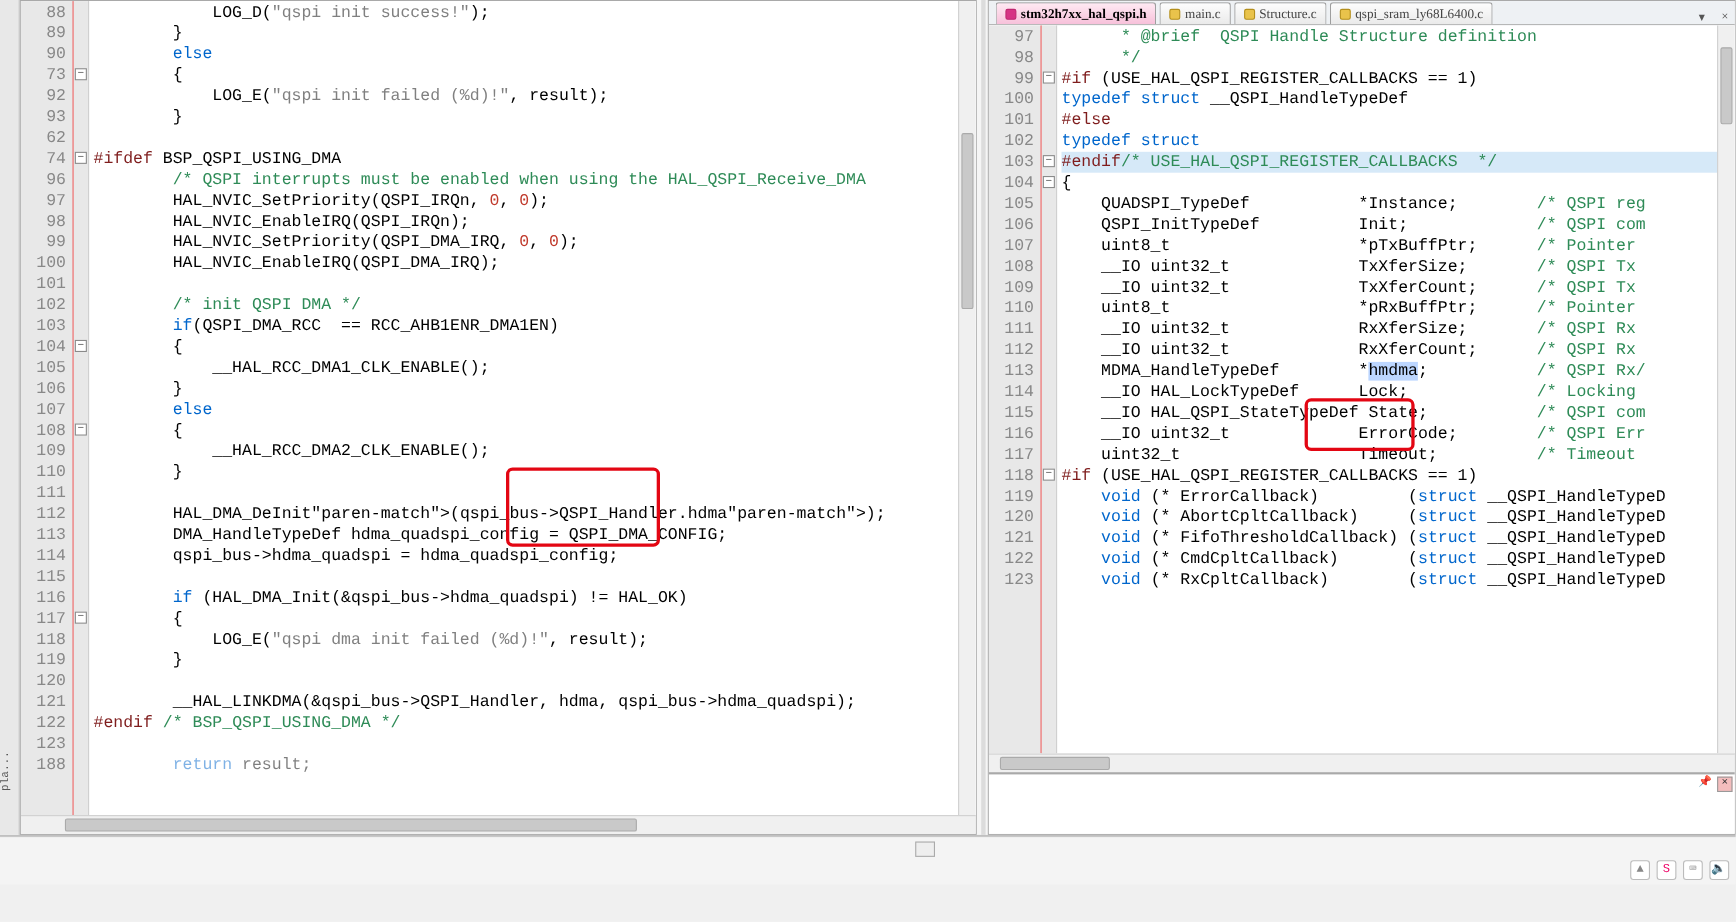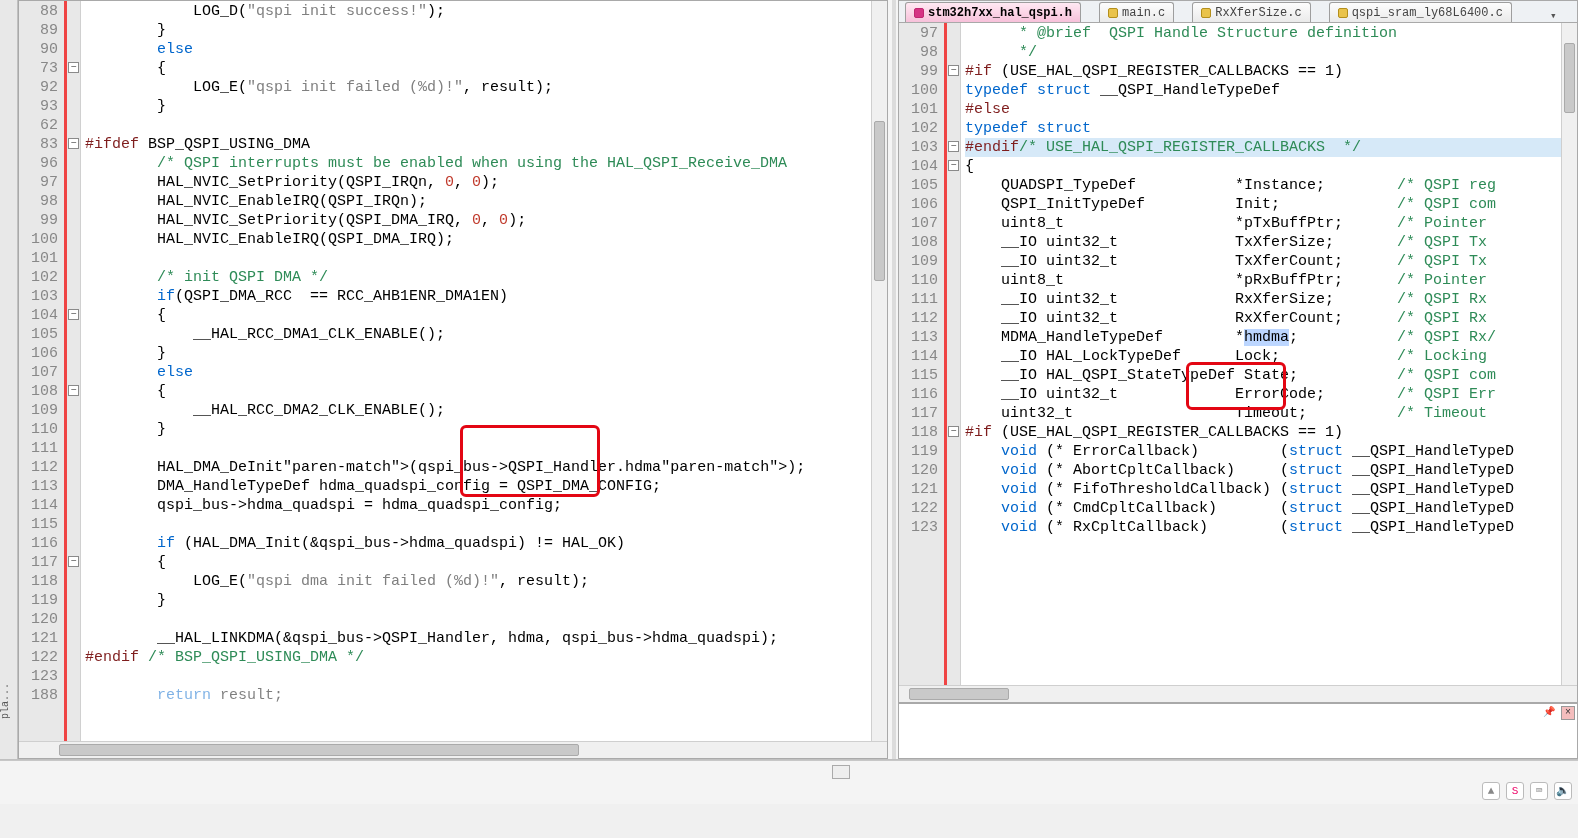--- a/index.html
+++ b/index.html
@@ -37,22 +37,22 @@
   .pane.left  { flex:1 1 auto; margin-right:4px; }
   .pane.right { width:680px; margin-left:2px; }
   .gap { width:4px; background:#dcdcdc; }
   
   .tabs {
     height:22px;
     display:flex; align-items:flex-end;
     background:#eef1f4;
     border-bottom:1px solid #a9a9a9;
     padding-left:6px;
-    gap:18px;
-    font-family:Liberation Mono, monospace;
+    gap:3px;
+    font-family:Liberation Serif, serif;
     font-size:12px;
   }
   .tab {
     height:20px;
     padding:0 8px;
     display:flex; align-items:center; gap:4px;
     border:1px solid #9e9e9e;
     border-bottom:none;
     border-radius:3px 3px 0 0;
     background:linear-gradient(#fdfdfd,#eaeaea);
@@ -76,21 +76,21 @@
     background:#fff;
   }
   .gutter {
     width:48px;
     background:#e8e8e8;
     text-align:right;
     color:#888;
     padding:1px 6px 1px 0;
     font-size:15px;
     flex-shrink:0;
-    border-right:3px solid #ef4444;
+    border-right:1px solid #ef4444;
   }
   .foldcol {
     width:14px;
     background:#e8e8e8;
     flex-shrink:0;
     border-right:1px solid #d0d0d0;
     position:relative;
   }
   .foldmark {
     position:absolute; left:1px;
@@ -177,21 +177,21 @@
   <div class="pane left">
     <div class="editor">
       <div class="gutter" id="gutterL">
           <div class="ln">88</div>
           <div class="ln">89</div>
           <div class="ln">90</div>
           <div class="ln">73</div>
           <div class="ln">92</div>
           <div class="ln">93</div>
           <div class="ln">62</div>
-          <div class="ln">83</div>
+          <div class="ln">74</div>
           <div class="ln">96</div>
           <div class="ln">97</div>
           <div class="ln">98</div>
           <div class="ln">99</div>
           <div class="ln">100</div>
           <div class="ln">101</div>
           <div class="ln">102</div>
           <div class="ln">103</div>
           <div class="ln">104</div>
           <div class="ln">105</div>
@@ -239,21 +239,21 @@
         <div class="tab active">
           <span class="dot"></span>
           <span>stm32h7xx_hal_qspi.h</span>
         </div>
         <div class="tab">
           <span class="cdot"></span>
           <span>main.c</span>
         </div>
         <div class="tab">
           <span class="cdot"></span>
-          <span>RxXferSize.c</span>
+          <span>Structure.c</span>
         </div>
         <div class="tab">
           <span class="cdot"></span>
           <span>qspi_sram_ly68L6400.c</span>
         </div>
         <div class="spacer"></div>
         <div class="ctl">▾</div>
         <div class="ctl">×</div>
       </div>
     <div class="editor">

